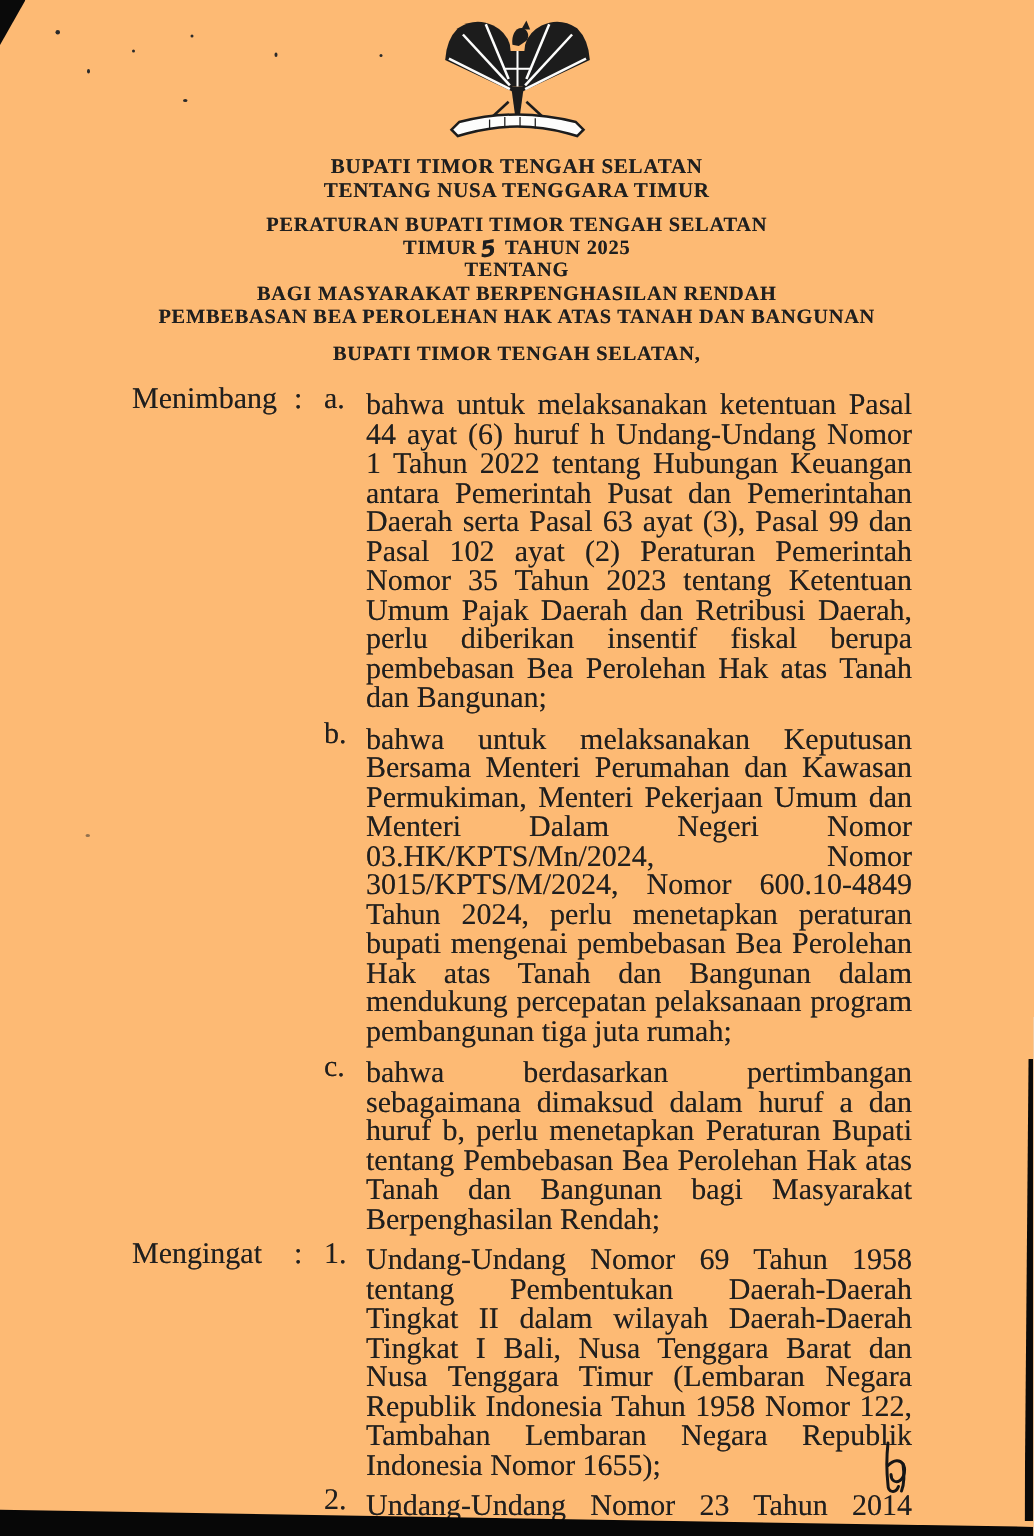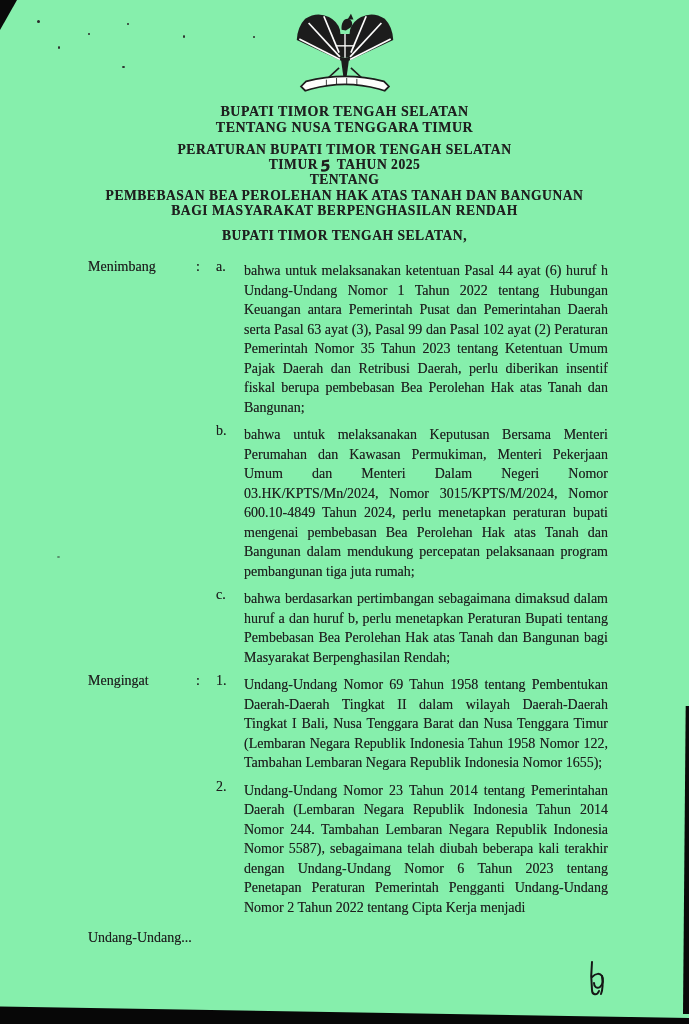--- a/index.html
+++ b/index.html
@@ -3,21 +3,21 @@
 <meta charset="utf-8">
 <style>
   html,body{margin:0;padding:0;}
   body{
     width:689px;height:1024px;overflow:hidden;
     background:#e8e8e6;
     font-family:"Liberation Serif", serif;
   }
   .page{
     position:relative;width:689px;height:1024px;overflow:hidden;
-    background:#86efac;color:#1f1f1f;
+    background:#fdba74;color:#1f1f1f;
     text-shadow:0 0 0.4px rgba(10,10,10,0.5);
   }
   
   .corner-fold{
     position:absolute;top:0;left:0;width:17px;height:30px;
     background:#0a0a0a;clip-path:polygon(0 0,100% 0,0 100%);
   }
   .edge-bottom{
     position:absolute;left:0;bottom:0;width:689px;height:19px;
     background:#070707;clip-path:polygon(0 8%,100% 68%,100% 100%,0 100%);
@@ -34,21 +34,21 @@
   .reg-title{margin-top:6px;text-align:center;font-weight:bold;letter-spacing:0.5px;}
   .reg-line{font-size:13.6px;line-height:15.2px;text-align:center;}
   .hand-digit{
     display:inline-block;font-family:"DejaVu Sans",sans-serif;font-style:italic;
     font-weight:600;font-size:15px;transform:rotate(-8deg) translateY(2px);
     margin:0 2px;
   }
   .grace{margin-top:10px;text-align:center;font-weight:bold;letter-spacing:0.5px;}
   
   main{margin-top:14px;padding-left:88px;padding-right:77px;}
-  .clause{display:flex;align-items:flex-start;font-size:14px;line-height:19.5px;}
+  .clause{display:flex;align-items:flex-start;font-size:20px;line-height:19.5px;}
   .clause-label{width:108px;flex:0 0 108px;}
   .clause-colon{width:20px;flex:0 0 20px;}
   .clause-items{flex:1;min-width:0;}
   .item{display:flex;align-items:flex-start;}
   .item-marker{width:24px;flex:0 0 24px;}
   .item-text{flex:1;margin:4px;text-align:justify;text-justify:inter-word;}
   .catchword{
     font-size:14px;line-height:19.5px;
     margin-top:7px;padding-right:15px;
   }
@@ -121,22 +121,22 @@
     <div class="lh-line">TENTANG NUSA TENGGARA TIMUR</div>
   </header>
 
   <section class="reg-title">
     <div class="reg-line">PERATURAN BUPATI TIMOR TENGAH SELATAN</div>
     <div class="reg-line">
       <span>TIMUR</span><span class="hand-digit">5</span>
       <span>TAHUN 2025</span>
     </div>
     <div class="reg-line">TENTANG</div>
+    <div class="reg-line">BAGI MASYARAKAT BERPENGHASILAN RENDAH</div>
     <div class="reg-line">PEMBEBASAN BEA PEROLEHAN HAK ATAS TANAH DAN BANGUNAN</div>
-    <div class="reg-line">BAGI MASYARAKAT BERPENGHASILAN RENDAH</div>
   </section>
 
   <section class="grace">
     <div class="reg-line">BUPATI TIMOR TENGAH SELATAN,</div>
   </section>
 
   <main>
 
     <section class="clause">
       <div class="clause-label">Menimbang</div>

